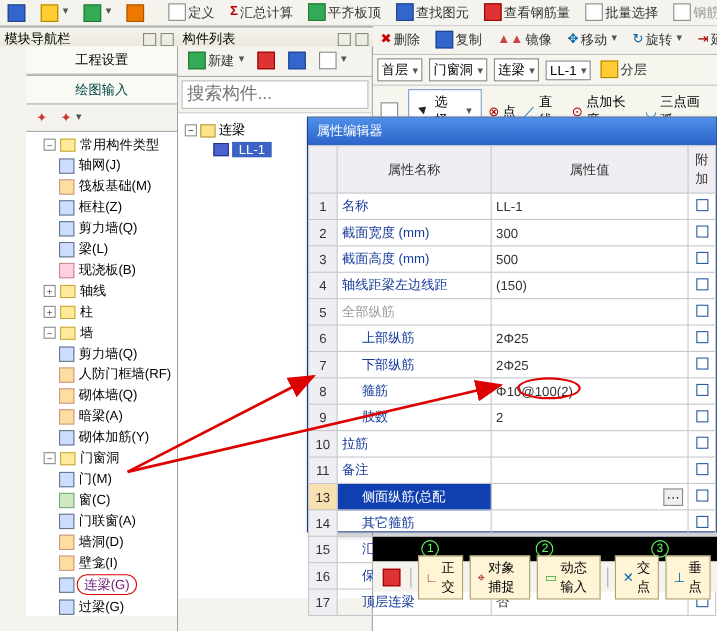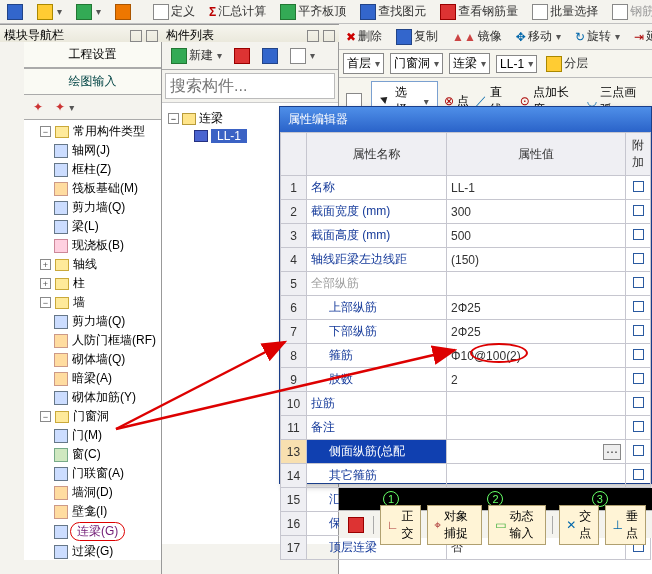--- a/index.html
+++ b/index.html
@@ -2,21 +2,21 @@
 <html><head>
 <meta charset="utf-8">
 <style>
 * { box-sizing: border-box; margin: 0; padding: 0; font-family: "Microsoft YaHei", SimSun, sans-serif; font-size: 12px; }
 body { background: #f4f3ee; width: 652px; height: 574px; overflow: hidden; position: relative; }
 
 
 .toolbar-row { background: #f4f3ee; border-bottom: 1px solid #c0c0c0; height: 24px; display: flex; align-items: center; padding: 0 4px; gap: 8px; position: relative; }
 .toolbar-row.second { height: 26px; }
 .tb-sep { width: 1px; height: 18px; background: #aaa; }
-.tb-btn { display: inline-flex; align-items: center; gap: 2px; padding: 2px 3px; cursor: pointer; color: #333; white-space: nowrap; }
+.tb-btn { display: inline-flex; align-items: flex-start; gap: 2px; padding: 2px 3px; cursor: pointer; color: #333; white-space: nowrap; }
 .tb-btn.disabled { color: #999; }
 .ico16 { width: 16px; height: 16px; display: inline-block; border: 1px solid #888; background: #fff; }
 .ico16.red { background:#d33; border-color:#900; }
 .ico16.blue { background:#36c; border-color:#248; }
 .ico16.green { background:#3a5; border-color:#273; }
 .ico16.yellow { background:#fc3; border-color:#a80; }
 .ico16.orange { background:#e70; border-color:#a50; }
 .dd-arrow::after { content:"▾"; font-size:10px; color:#555; margin-left:2px; }
 
 
@@ -184,26 +184,26 @@
           <span class="exp">−</span>
           <span class="folder"></span>
           <span class="lbl">常用构件类型</span>
         </li>
       <ul>
         <li>
             <span class="item-ico"></span>
             <span class="lbl">轴网(J)</span>
           </li>
         <li>
-            <span class="item-ico"></span>
-            <span class="lbl">框柱(Z)</span>
-          </li>
-        <li>
             <span class="item-ico orange"></span>
             <span class="lbl">筏板基础(M)</span>
+          </li>
+        <li>
+            <span class="item-ico"></span>
+            <span class="lbl">框柱(Z)</span>
           </li>
         <li>
             <span class="item-ico"></span>
             <span class="lbl">剪力墙(Q)</span>
           </li>
         <li>
             <span class="item-ico"></span>
             <span class="lbl">梁(L)</span>
           </li>
         <li>

